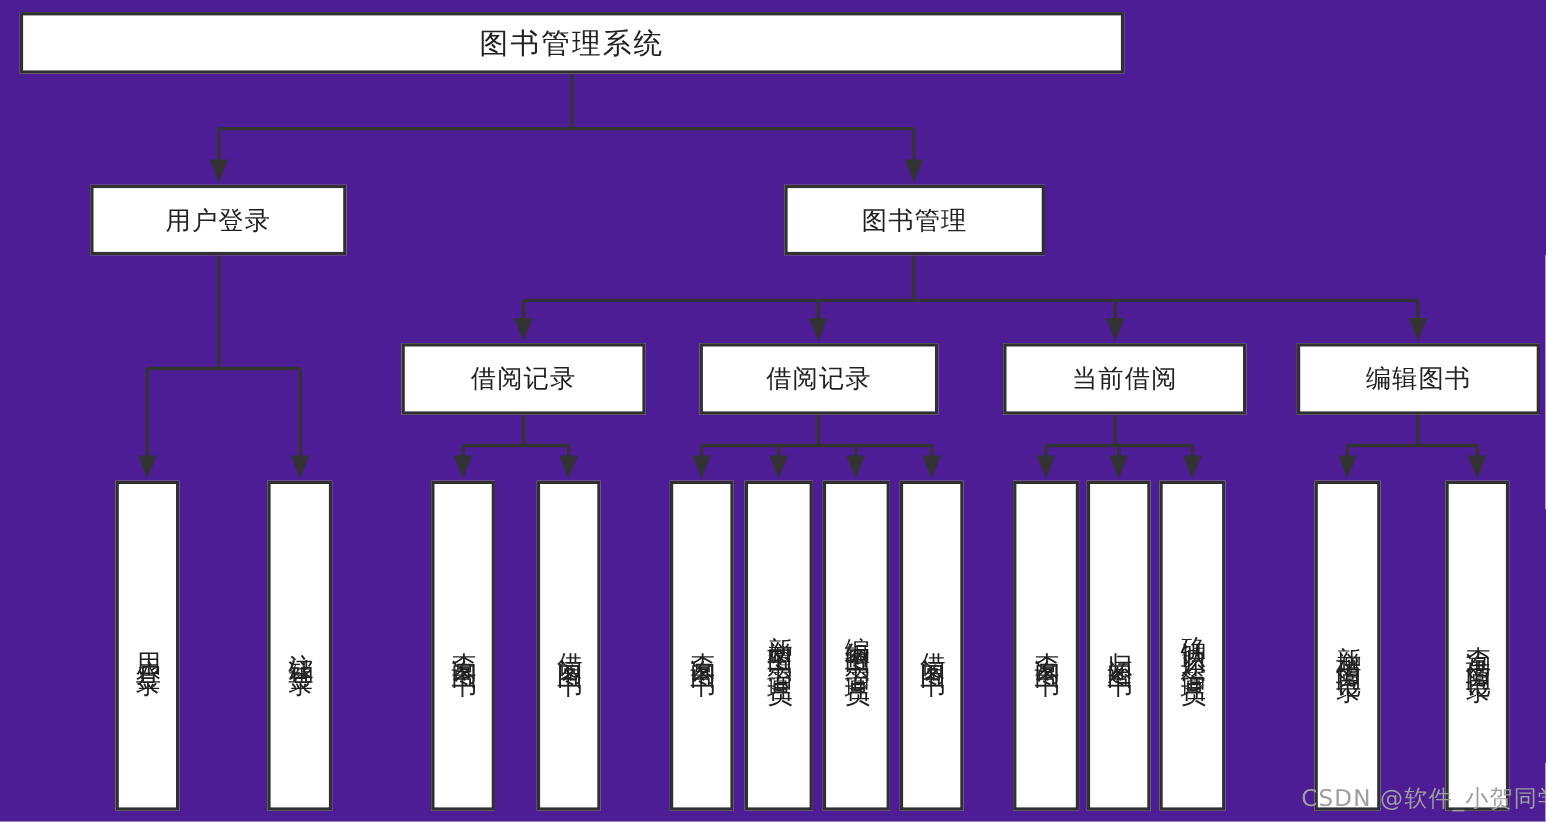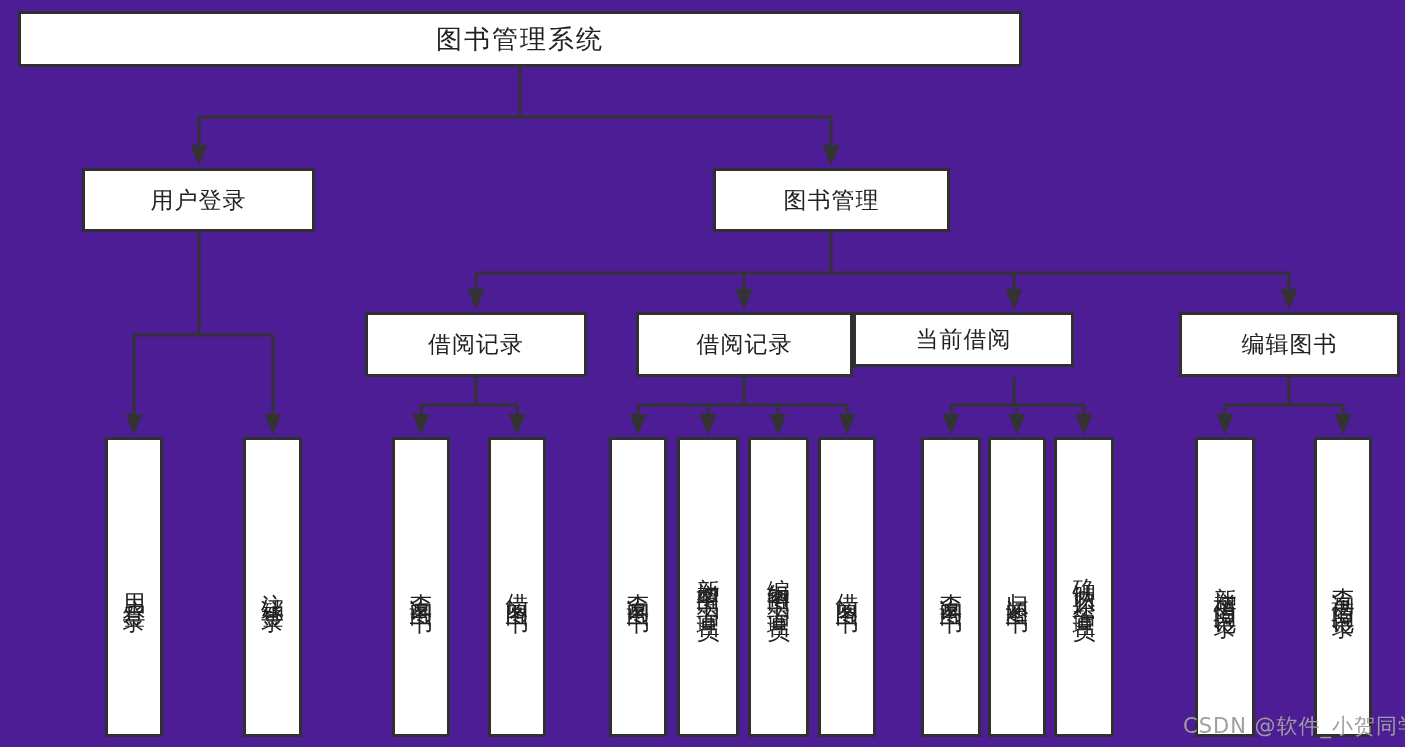--- a/index.html
+++ b/index.html
@@ -96,21 +96,21 @@
   <div class="box h" style="left:713px;top:168px;width:237px;height:64px">
     <span>图书管理</span>
   </div>
 
   <div class="box h" style="left:365px;top:312px;width:222px;height:65px">
     <span>借阅记录</span>
   </div>
   <div class="box h" style="left:636px;top:312px;width:217px;height:65px">
     <span>借阅记录</span>
   </div>
-  <div class="box h" style="left:853px;top:312px;width:221px;height:55px">
+  <div class="box h" style="left:912px;top:312px;width:221px;height:65px">
     <span>当前借阅</span>
   </div>
   <div class="box h" style="left:1179px;top:312px;width:221px;height:65px">
     <span>编辑图书</span>
   </div>
 
   <div class="box v" style="left:105px;top:437px;width:58px;height:300px">
     <span>用户登录</span>
   </div>
   <div class="box v" style="left:243px;top:437px;width:59px;height:300px">

